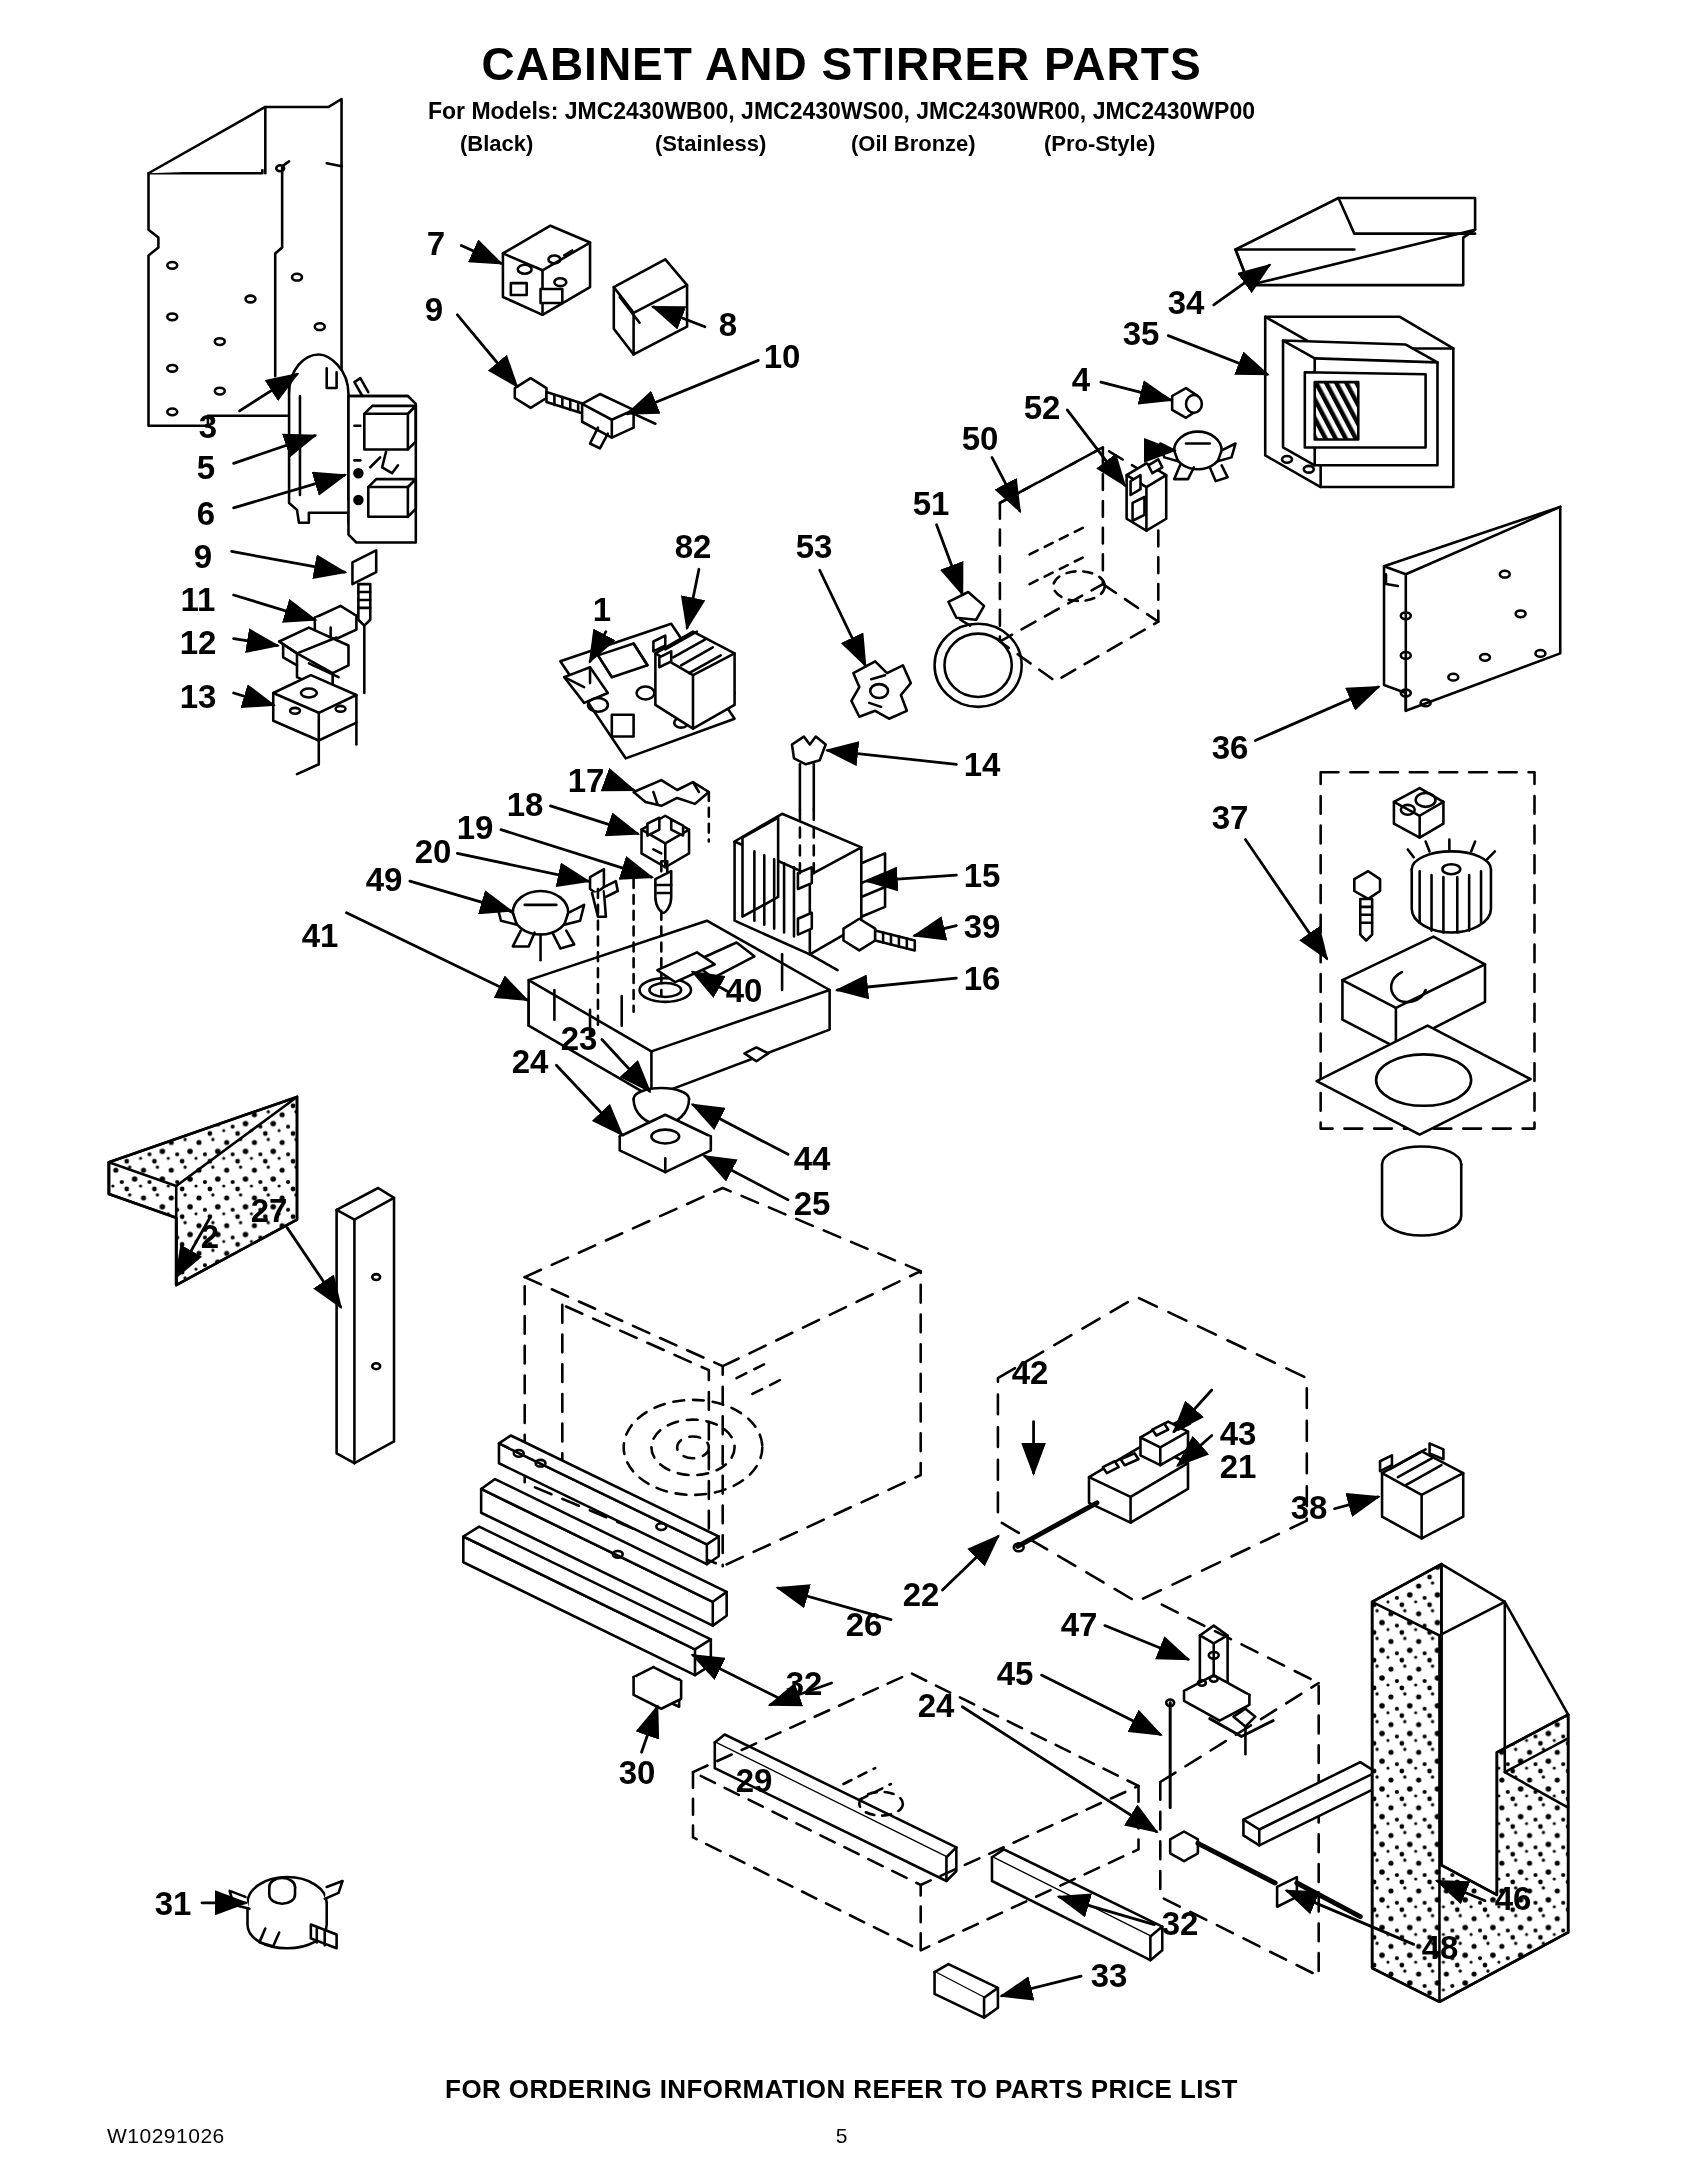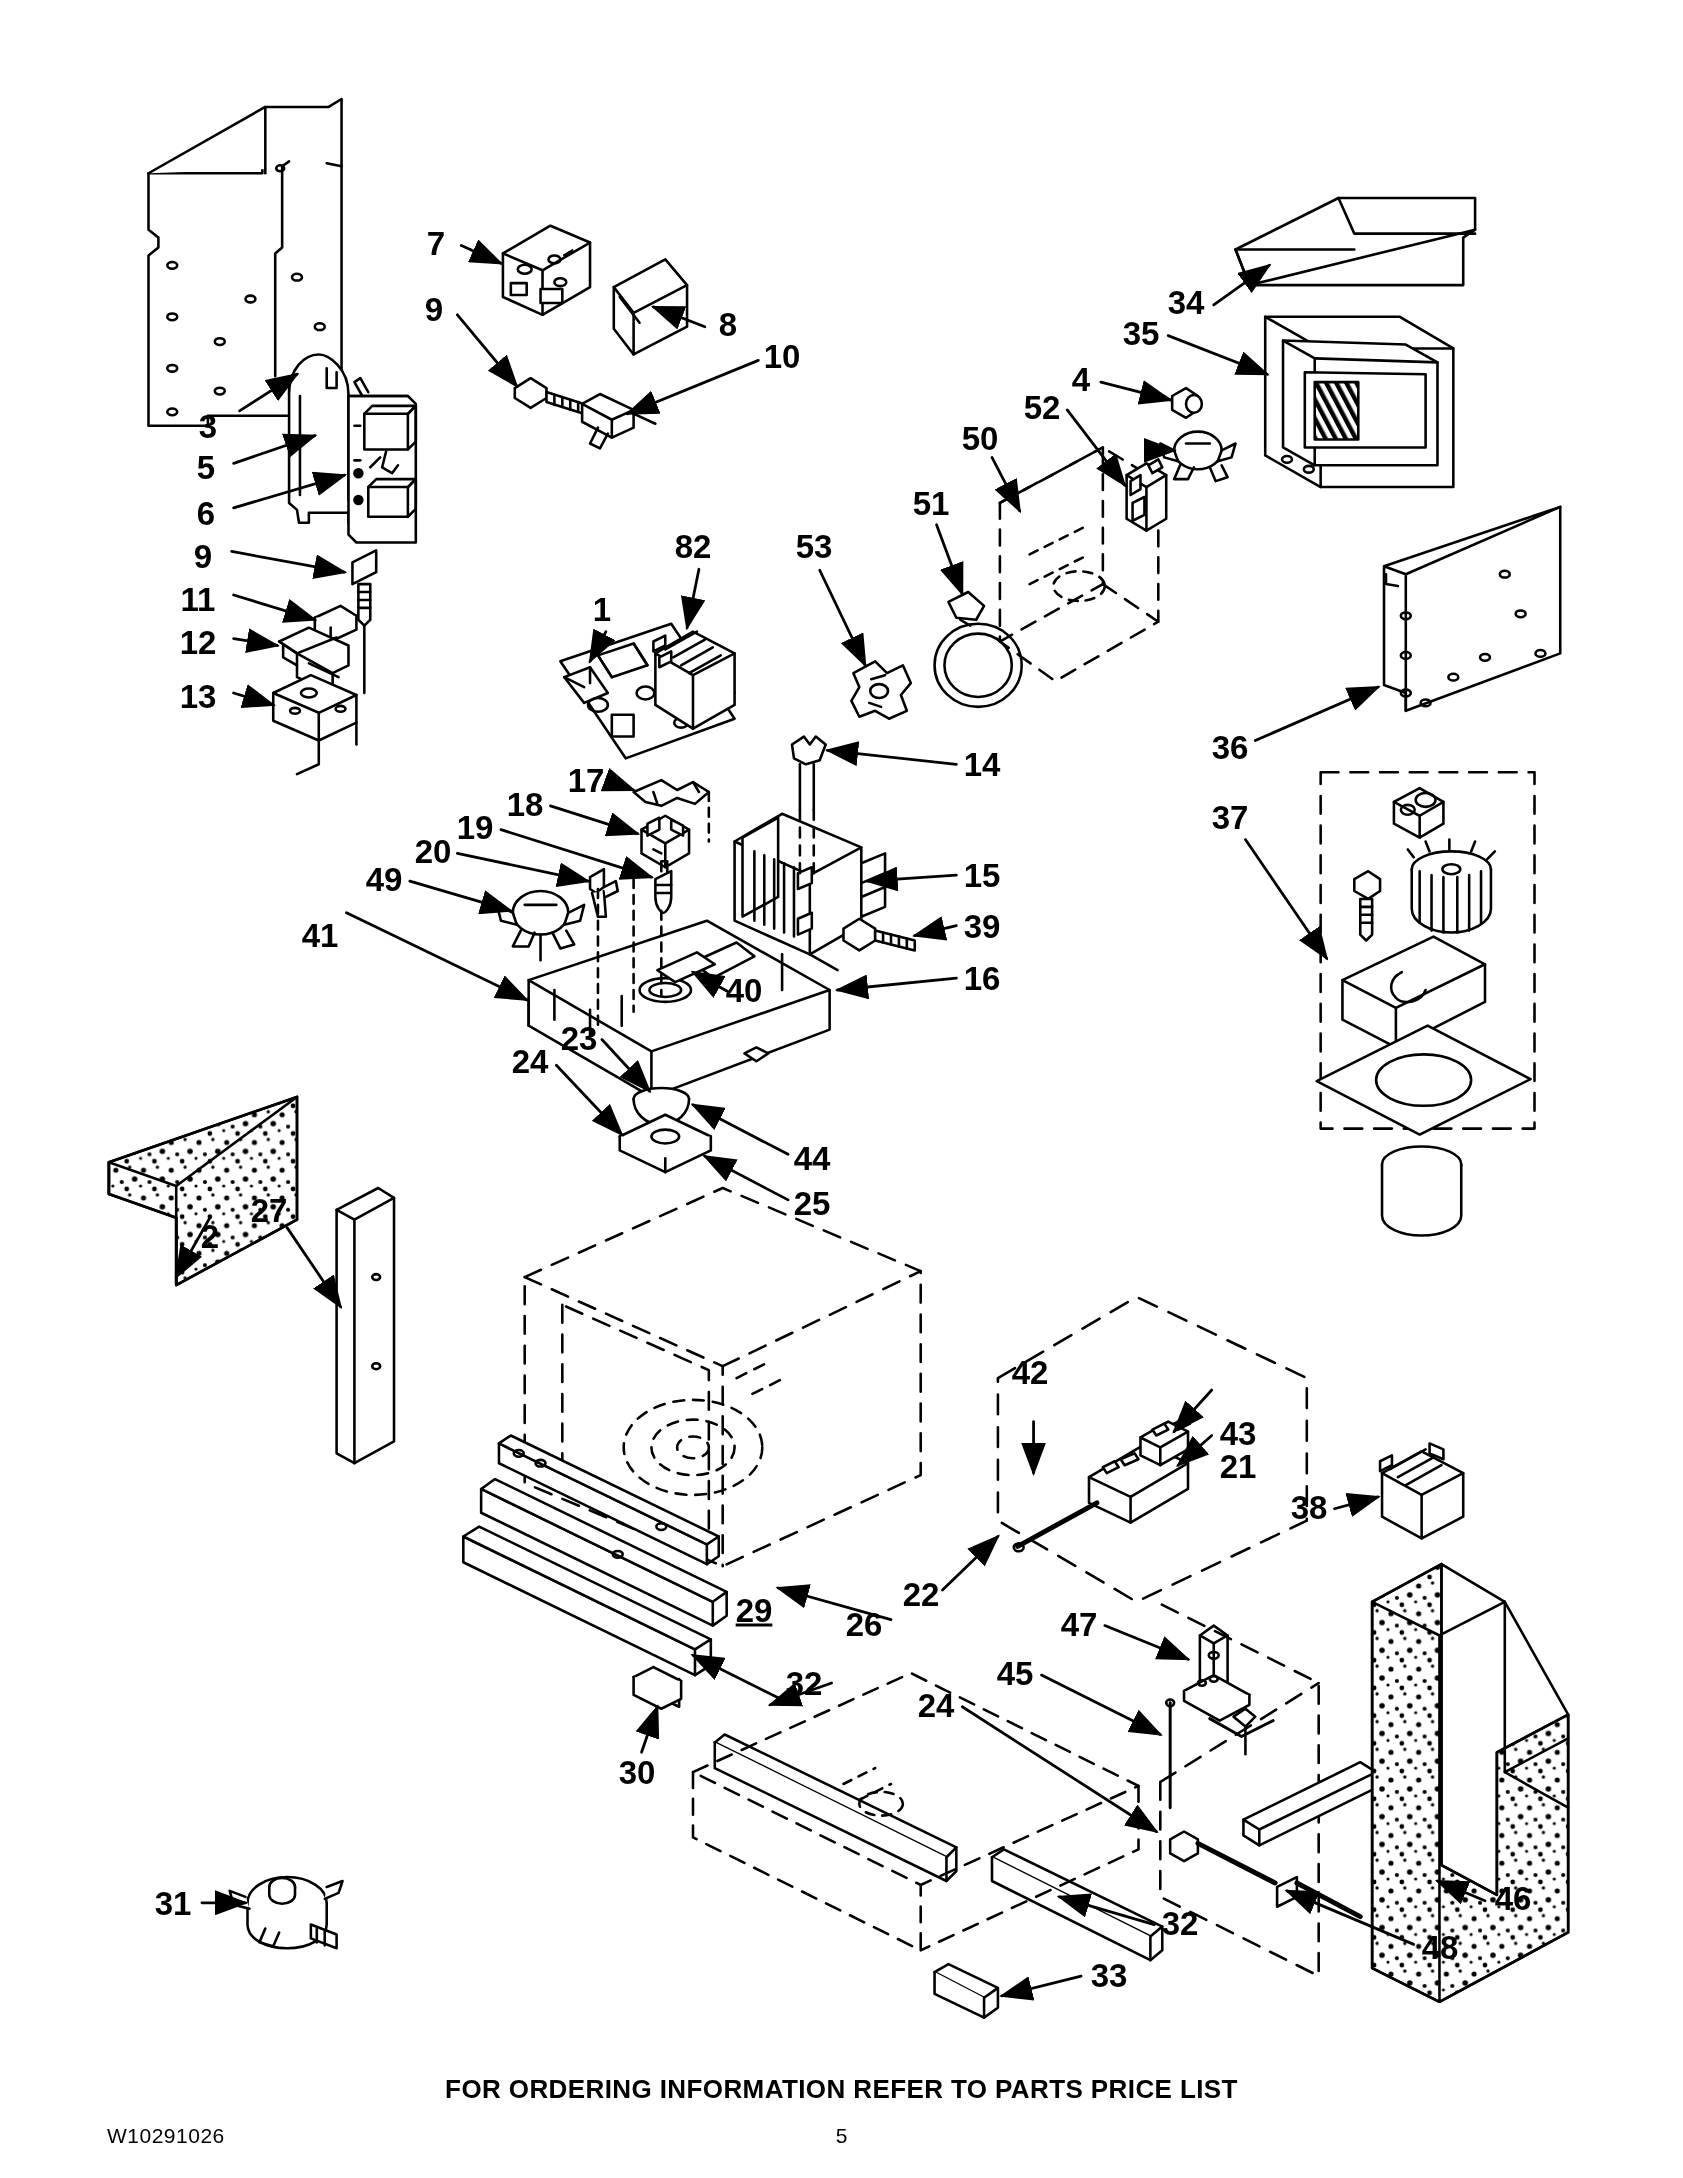--- a/index.html
+++ b/index.html
@@ -97,20 +97,30 @@
     line-height: 1;
     white-space: nowrap;
     transform: translate(-50%, -50%);
   }
 </style>
 </head>
 <body>
 
 <div id="page">
 
+  <div id="header">
+    <div id="doc-title">CABINET AND STIRRER PARTS</div>
+    <div id="model-line">For Models: JMC2430WB00, JMC2430WS00, JMC2430WR00, JMC2430WP00</div>
+    <div id="variant-line">
+        <div class="variant" style="left: 460px;">(Black)</div>
+        <div class="variant" style="left: 655px;">(Stainless)</div>
+        <div class="variant" style="left: 851px;">(Oil Bronze)</div>
+        <div class="variant" style="left: 1044px;">(Pro-Style)</div>
+      </div>
+  </div>
 
   <div id="drawing">
     <svg width="1683" height="2178" viewBox="0 0 1700 2200" xmlns="http://www.w3.org/2000/svg">
       <defs>
         <marker id="ah" markerWidth="12" markerHeight="9" refX="11" refY="4.5" orient="auto">
           <polygon points="0,0 12,4.5 0,9" fill="#000"></polygon>
         </marker>
         <pattern id="speckle" width="28" height="28" patternUnits="userSpaceOnUse">
           <rect width="28" height="28" fill="#fff"></rect>
           <circle cx="5" cy="6" r="2.6" fill="#000"></circle>
@@ -760,21 +770,21 @@
       <div class="callout" style="left: 812px; top: 1158px;">44</div>
       <div class="callout" style="left: 812px; top: 1203px;">25</div>
       <div class="callout" style="left: 210px; top: 1236px;">2</div>
       <div class="callout" style="left: 269px; top: 1210px;">27</div>
       <div class="callout" style="left: 1030px; top: 1372px;">42</div>
       <div class="callout" style="left: 1238px; top: 1466px;">21</div>
       <div class="callout" style="left: 1238px; top: 1433px;">43</div>
       <div class="callout" style="left: 1309px; top: 1507px;">38</div>
       <div class="callout" style="left: 921px; top: 1594px;">22</div>
       <div class="callout" style="left: 864px; top: 1624px;">26</div>
-      <div class="callout" style="left: 754px; top: 1610px; text-decoration: underline;">29</div>
+      <div class="callout" style="left: 754px; top: 1780px;">29</div>
       <div class="callout" style="left: 804px; top: 1683px;">32</div>
       <div class="callout" style="left: 1079px; top: 1624px;">47</div>
       <div class="callout" style="left: 1015px; top: 1673px;">45</div>
       <div class="callout" style="left: 936px; top: 1705px;">24</div>
       <div class="callout" style="left: 637px; top: 1772px; text-align: right;">30</div>
       <div class="callout" style="left: 1513px; top: 1898px;">46</div>
       <div class="callout" style="left: 1440px; top: 1947px;">48</div>
       <div class="callout" style="left: 1180px; top: 1923px;">32</div>
       <div class="callout" style="left: 1109px; top: 1975px;">33</div>
       <div class="callout" style="left: 173px; top: 1903px;">31</div>

